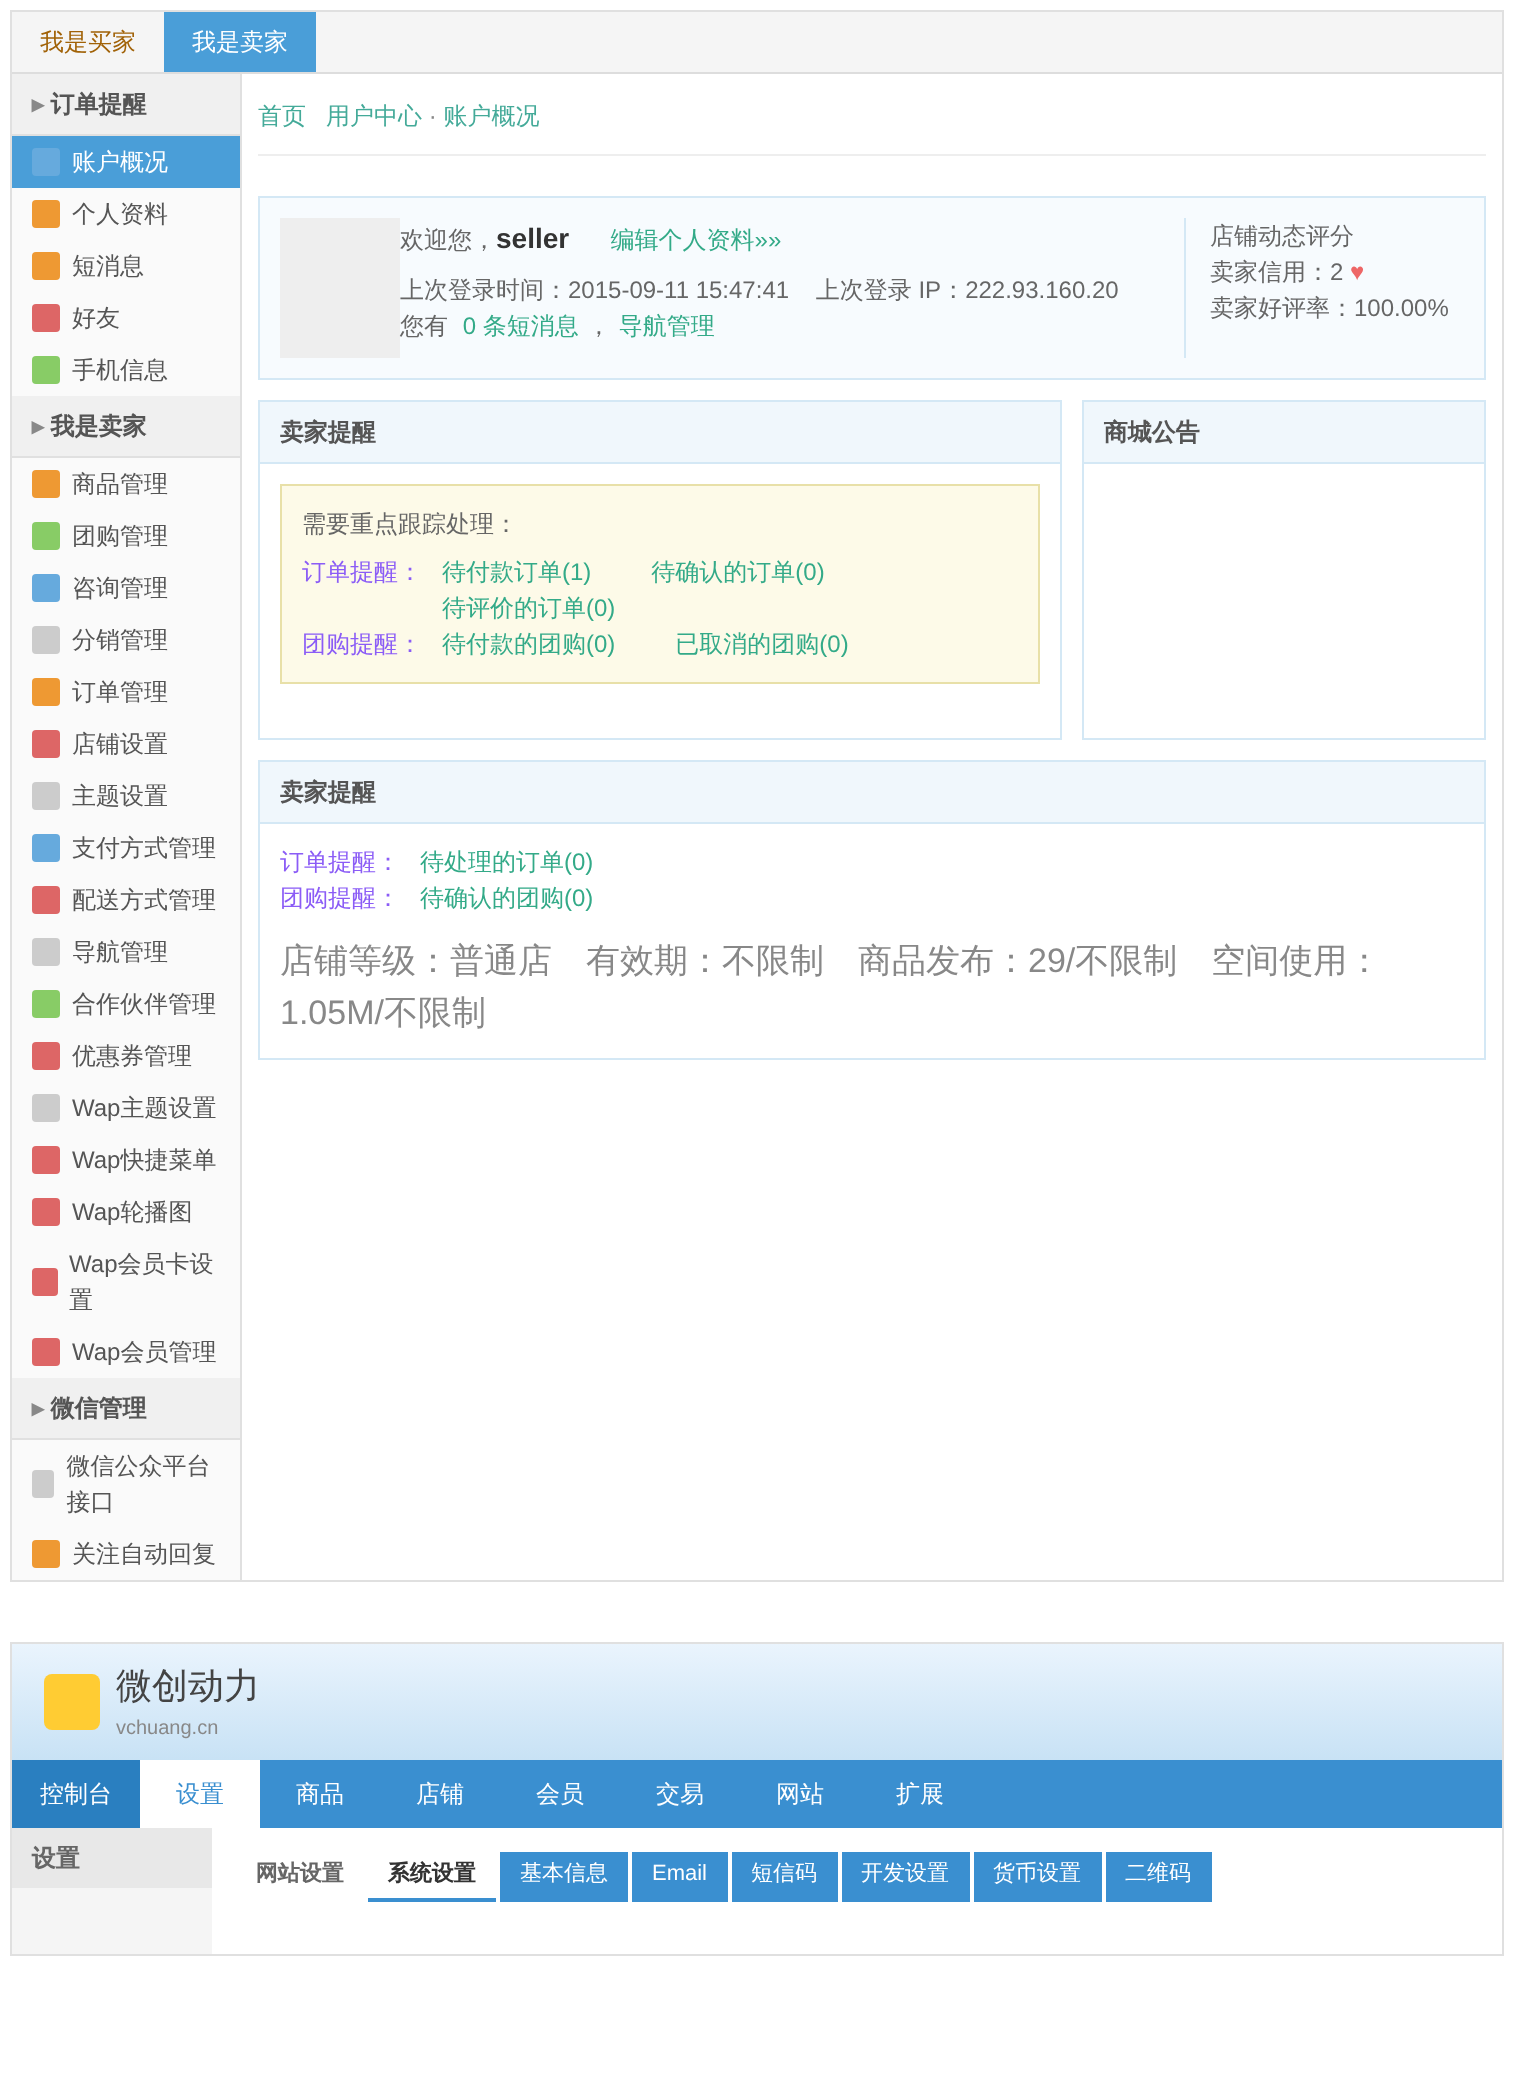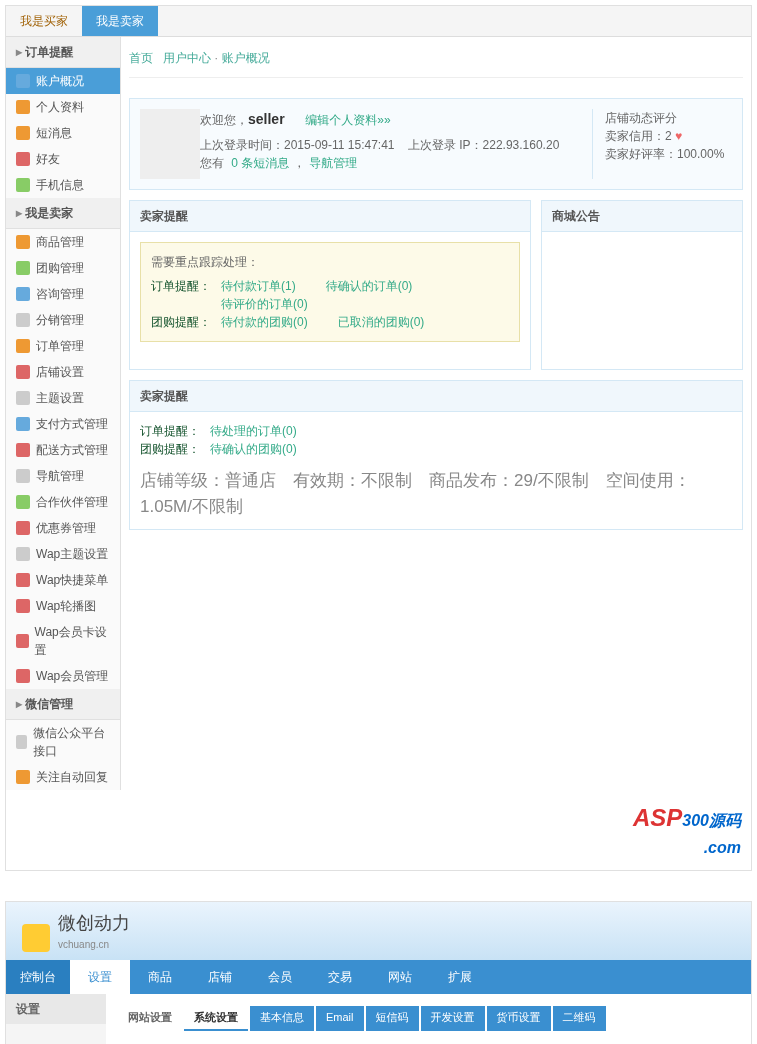--- a/index.html
+++ b/index.html
@@ -27,36 +27,36 @@
 .pinfo{flex:1;color:#666}
 .pinfo .welcome{margin-bottom:6px}
 .pinfo b{font-size:14px;color:#333}
 .pinfo a{color:#3a8;text-decoration:none;margin:0 4px}
 .store-score{width:140px;border-left:1px solid #d4e8f5;padding-left:12px;color:#666}
 .heart{color:#e66}
 .panel{border:1px solid #d4e8f5;margin-top:10px}
 .panel-h{padding:6px 10px;background:#f0f7fc;border-bottom:1px solid #d4e8f5;font-weight:bold;color:#555}
 .panel-body{padding:10px;color:#666}
 .notice-box{background:#fdfae8;border:1px solid #e8e0a8;padding:10px;margin-bottom:17px}
-.row-lbl{display:inline-block;width:70px;color:#14532d}
+.row-lbl{display:inline-block;width:70px;color:#8b5cf6}
 .lk{color:#3a8;text-decoration:none;margin-right:30px}
 .two-col{display:flex;gap:10px}
 .two-col .panel:first-child{flex:2}
 .two-col .panel:last-child{flex:1}
 .limits{color:#888;font-size:17px}
 .watermark{text-align:right;padding:10px;font-style:italic}
 .wm-red{color:#d33;font-weight:bold;font-size:24px}
 .wm-blue{color:#06c;font-weight:bold;font-size:16px}
 
 
 .s2{margin-top:30px}
 .topbar{display:flex;justify-content:flex-end;align-items:center;padding:6px 12px;background:linear-gradient(#f8fcff,#e8f4ff);gap:8px;color:#666;font-size:11px}
 .topbar a{color:#3a8;text-decoration:none}
 .mini-btn{padding:2px 8px;background:#fff;border:1px solid #ccc;border-radius:2px;cursor:pointer}
-.header{display:flex;align-items:flex-end;padding:8px 16px;background:linear-gradient(#eaf4fd,#c8e2f5)}
+.header{display:flex;align-items:center;padding:8px 16px;background:linear-gradient(#eaf4fd,#c8e2f5)}
 .logo{width:28px;height:28px;background:#fc3;border-radius:4px;margin-right:8px}
 .brand{font-size:18px;color:#444}
 .brand small{display:block;font-size:10px;color:#888}
 .mainnav{display:flex;background:#3a8fd0;color:#fff}
 .mainnav .ctrl-lbl{padding:8px 14px;background:#2a7fc0}
 .mainnav .nitem{padding:8px 18px;cursor:pointer}
 .mainnav .nitem.active{background:#fff;color:#3a8fd0}
 .s2layout{display:flex}
 .s2side{width:100px;background:#f5f5f5}
 .s2side-h{padding:6px 10px;background:#e8e8e8;color:#666;font-weight:bold}
@@ -219,23 +219,20 @@
       <div class="panel">
         <div class="panel-h">卖家提醒</div>
         <div class="panel-body">
           <div><span class="row-lbl">订单提醒：</span><a class="lk" href="#">待处理的订单(0)</a></div>
           <div><span class="row-lbl">团购提醒：</span><a class="lk" href="#">待确认的团购(0)</a></div>
           <div class="limits" style="margin-top:10px">店铺等级：普通店　有效期：不限制　商品发布：29/不限制　空间使用：1.05M/不限制</div>
         </div>
       </div>
     </div>
   </div>
-  <div class="watermark">
-    <span class="wm-red">ASP</span><span class="wm-blue">300</span><span class="wm-blue">源码</span><br><span class="wm-blue">.com</span>
-  </div>
 </div>
 
 <div class="section s2">
   <div class="header">
     <div class="logo"></div>
     <div class="brand"><span>微创动力</span><small>vchuang.cn</small></div>
   </div>
   <div class="mainnav">
     <div class="ctrl-lbl">控制台</div>
     <div class="nitem active">设置</div>

